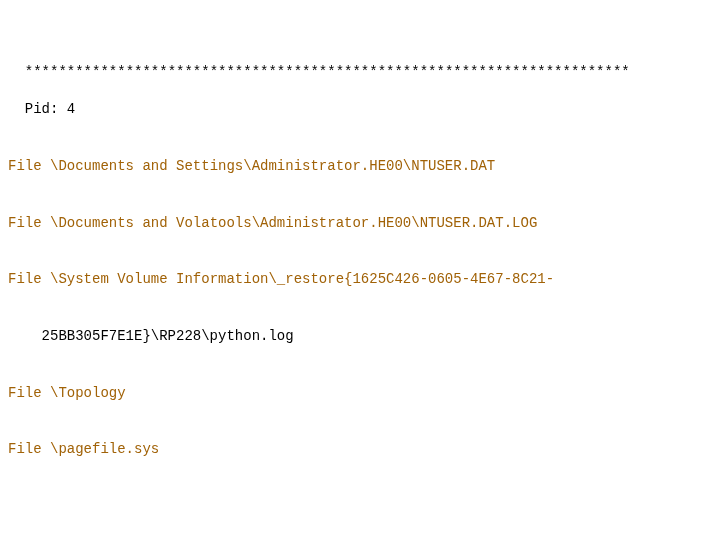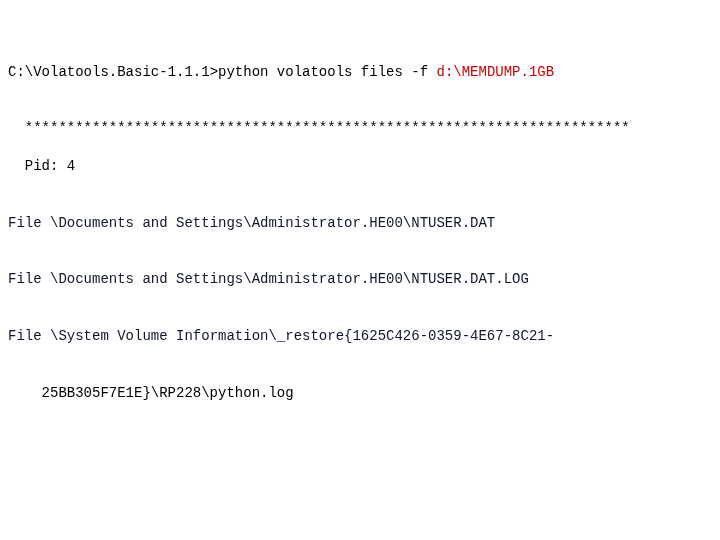--- a/index.html
+++ b/index.html
@@ -19,40 +19,41 @@
     white-space: pre;
   }
   .prompt-line {
     display: block;
   }
   .prompt-path { color: #000000; }
   .cmd-text   { color: #000000; }
   .arg-red    { color: #cc0000; }
   .sep-line   { color: #000000; letter-spacing: 0; }
   .pid-line   { color: #000000; margin-top: 24px; }
-  .file-row   { display: block; color: #0f172a; }
+  .file-row   { display: block; color: #a16207; }
   .file-label { display: inline-block; width: 5ch; }
   .file-path  { }
   .cont-row   { display: block; padding-left: 4ch; color: #000000; }
 </style>
 </head>
 <body>
 
 <div class="terminal">
 
-  <span class="prompt-line"><span class="prompt-path">C:\Volatools.Basic-1.1.1&gt;</span><span class="cmd-text">python volatools files -f </span><span class="arg-red">d:\MEMDUMP.1GB</span></span>
 
   <span class="sep-line">************************************************************************</span>
 
   <span class="pid-line">Pid: 4</span>
 
   <span class="file-row"><span class="file-label">File</span><span class="file-path">\Documents and Settings\Administrator.HE00\NTUSER.DAT</span></span>
-  <span class="file-row"><span class="file-label">File</span><span class="file-path">\Documents and Settings\Administrator.HE00\NTUSER.DAT.LOG</span></span>
-  <span class="file-row"><span class="file-label">File</span><span class="file-path">\System Volume Information\_restore{1625C426-0359-4E67-8C21-</span></span>
+  <span class="file-row"><span class="file-label">File</span><span class="file-path">\Documents and Volatools\Administrator.HE00\NTUSER.DAT.LOG</span></span>
+  <span class="file-row"><span class="file-label">File</span><span class="file-path">\System Volume Information\_restore{1625C426-0605-4E67-8C21-</span></span>
   <span class="cont-row">25BB305F7E1E}\RP228\python.log</span>
+  <span class="file-row"><span class="file-label">File</span><span class="file-path">\Topology</span></span>
+  <span class="file-row"><span class="file-label">File</span><span class="file-path">\pagefile.sys</span></span>
   
   
   
   
   
   
   
   
   
   

